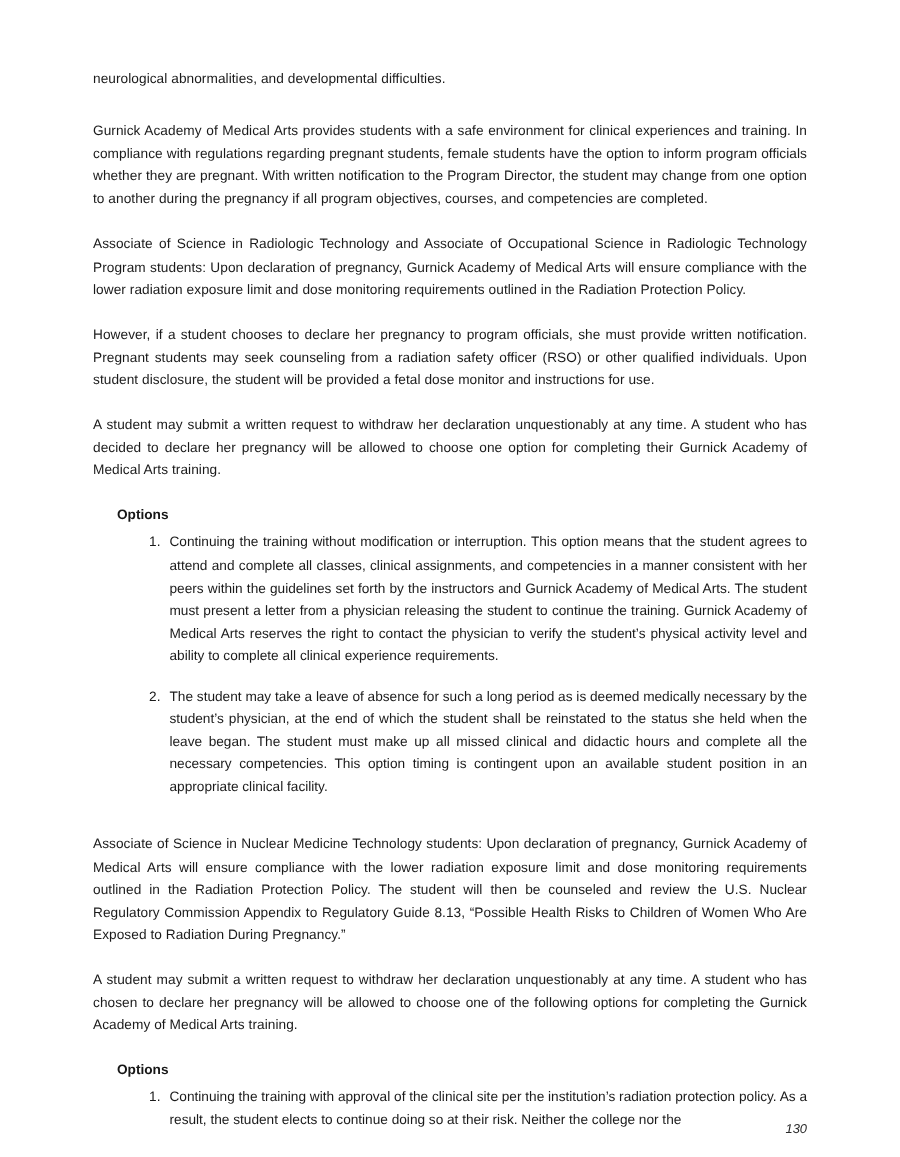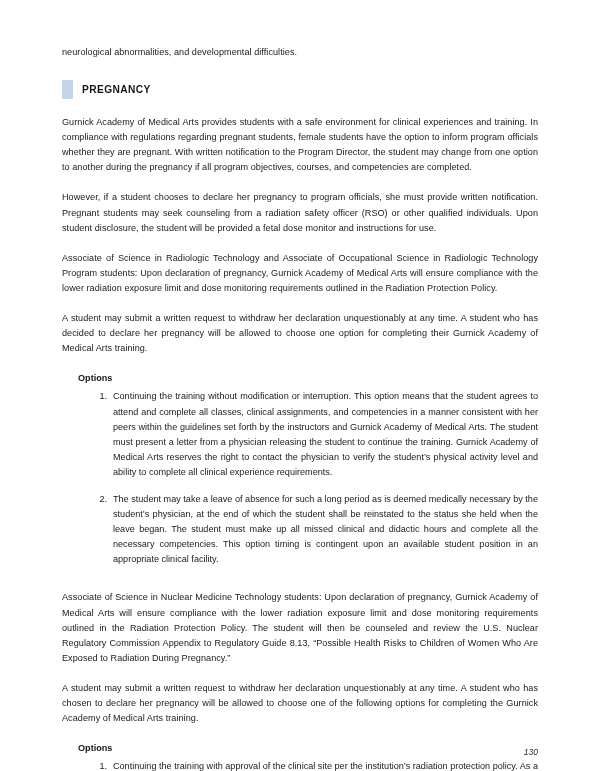--- a/index.html
+++ b/index.html
@@ -102,30 +102,26 @@
   }
 </style>
 </head>
 <body>
 
 <div class="page">
   <div class="content">
 
     <p class="body-text lead-line">neurological abnormalities, and developmental difficulties.</p>
 
-    <div class="section-heading">
-      <span class="heading-accent"></span>
-      <span class="heading-text">PREGNANCY</span>
-    </div>
 
     <p class="body-text">Gurnick Academy of Medical Arts provides students with a safe environment for clinical experiences and training. In compliance with regulations regarding pregnant students, female students have the option to inform program officials whether they are pregnant. With written notification to the Program Director, the student may change from one option to another during the pregnancy if all program objectives, courses, and competencies are completed.</p>
 
+    <p class="body-text">Associate of Science in Radiologic Technology and Associate of Occupational Science in Radiologic Technology Program students: Upon declaration of pregnancy, Gurnick Academy of Medical Arts will ensure compliance with the lower radiation exposure limit and dose monitoring requirements outlined in the Radiation Protection Policy.</p>
+
     <p class="body-text">However, if a student chooses to declare her pregnancy to program officials, she must provide written notification. Pregnant students may seek counseling from a radiation safety officer (RSO) or other qualified individuals. Upon student disclosure, the student will be provided a fetal dose monitor and instructions for use.</p>
-
-    <p class="body-text">Associate of Science in Radiologic Technology and Associate of Occupational Science in Radiologic Technology Program students: Upon declaration of pregnancy, Gurnick Academy of Medical Arts will ensure compliance with the lower radiation exposure limit and dose monitoring requirements outlined in the Radiation Protection Policy.</p>
 
     <p class="body-text">A student may submit a written request to withdraw her declaration unquestionably at any time. A student who has decided to declare her pregnancy will be allowed to choose one option for completing their Gurnick Academy of Medical Arts training.</p>
 
     <div class="options-label">Options</div>
 
     <ol class="options-list">
       <li>
         <span class="marker">1.</span>
         <span>Continuing the training without modification or interruption. This option means that the student agrees to attend and complete all classes, clinical assignments, and competencies in a manner consistent with her peers within the guidelines set forth by the instructors and Gurnick Academy of Medical Arts. The student must present a letter from a physician releasing the student to continue the training. Gurnick Academy of Medical Arts reserves the right to contact the physician to verify the student’s physical activity level and ability to complete all clinical experience requirements.</span>
       </li>

